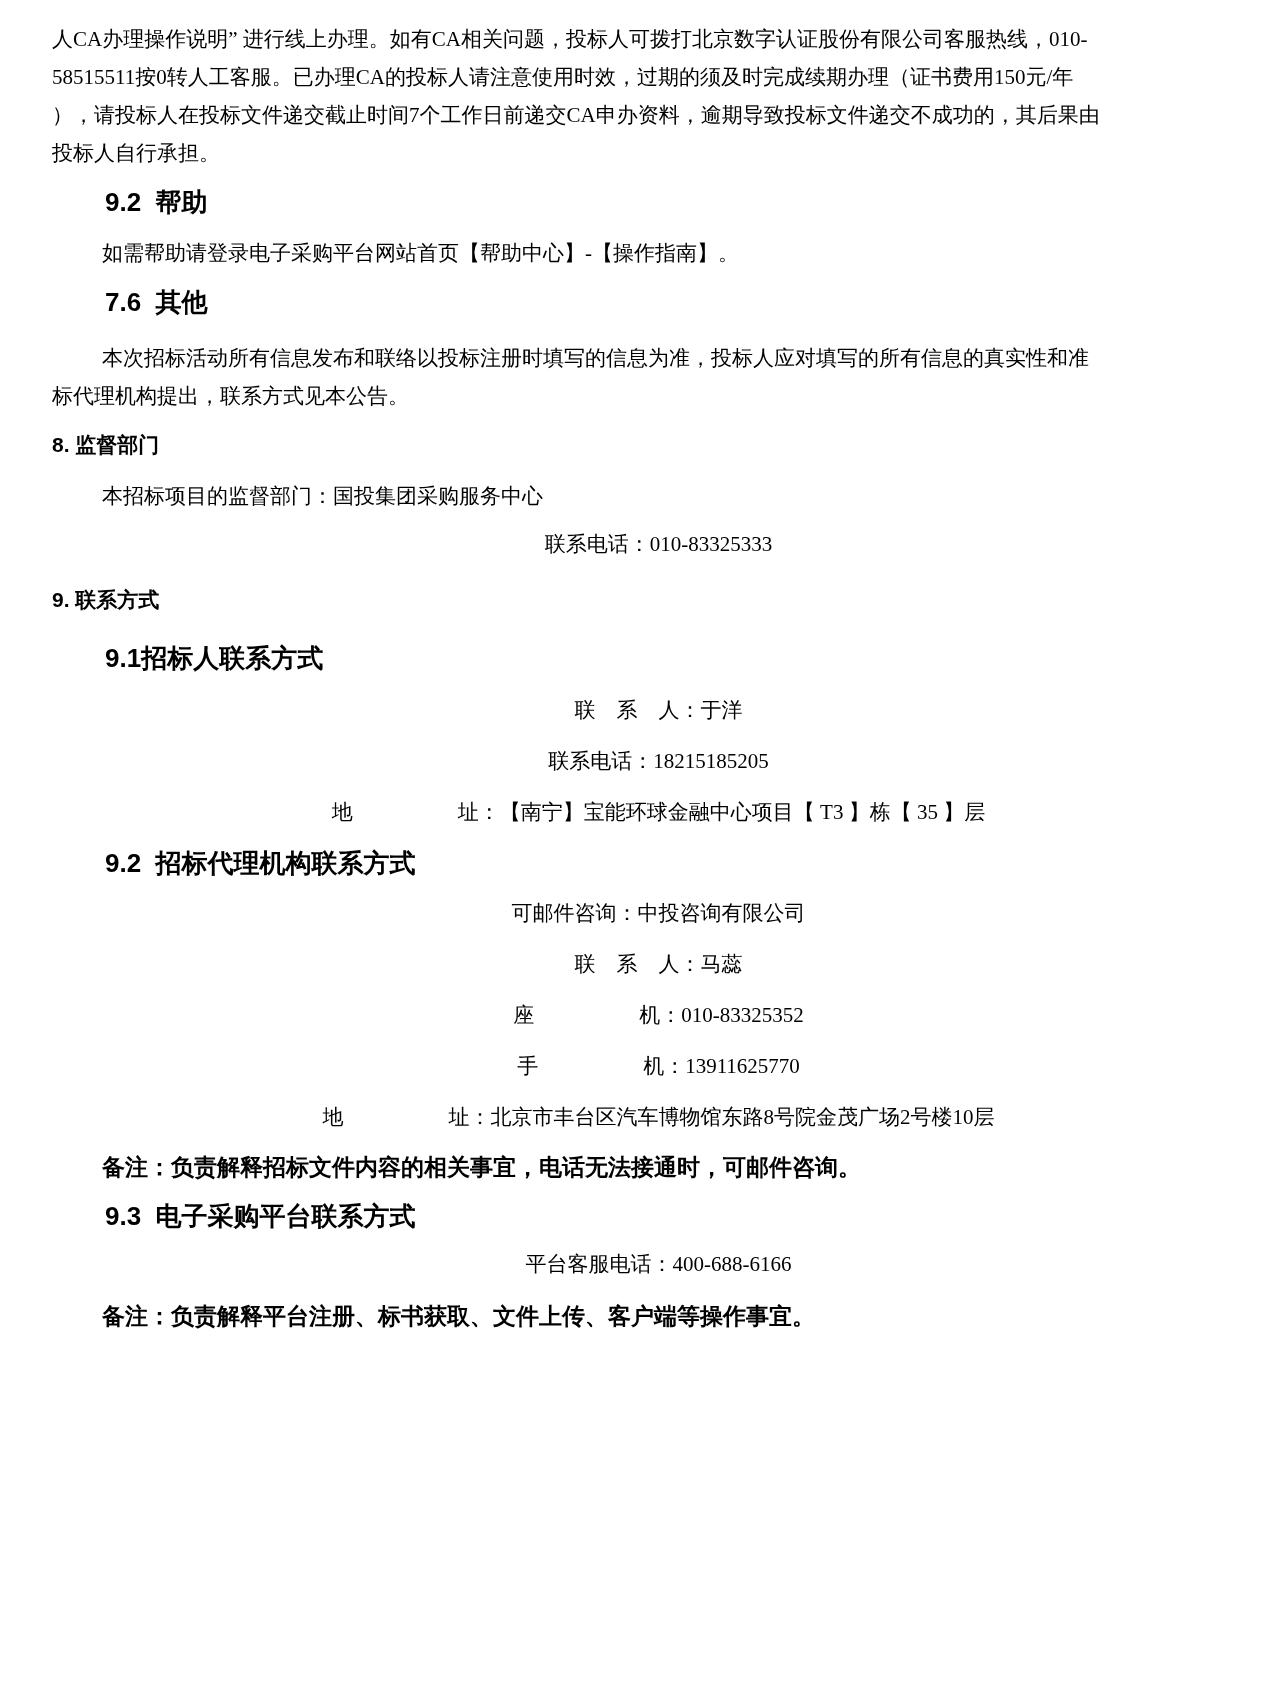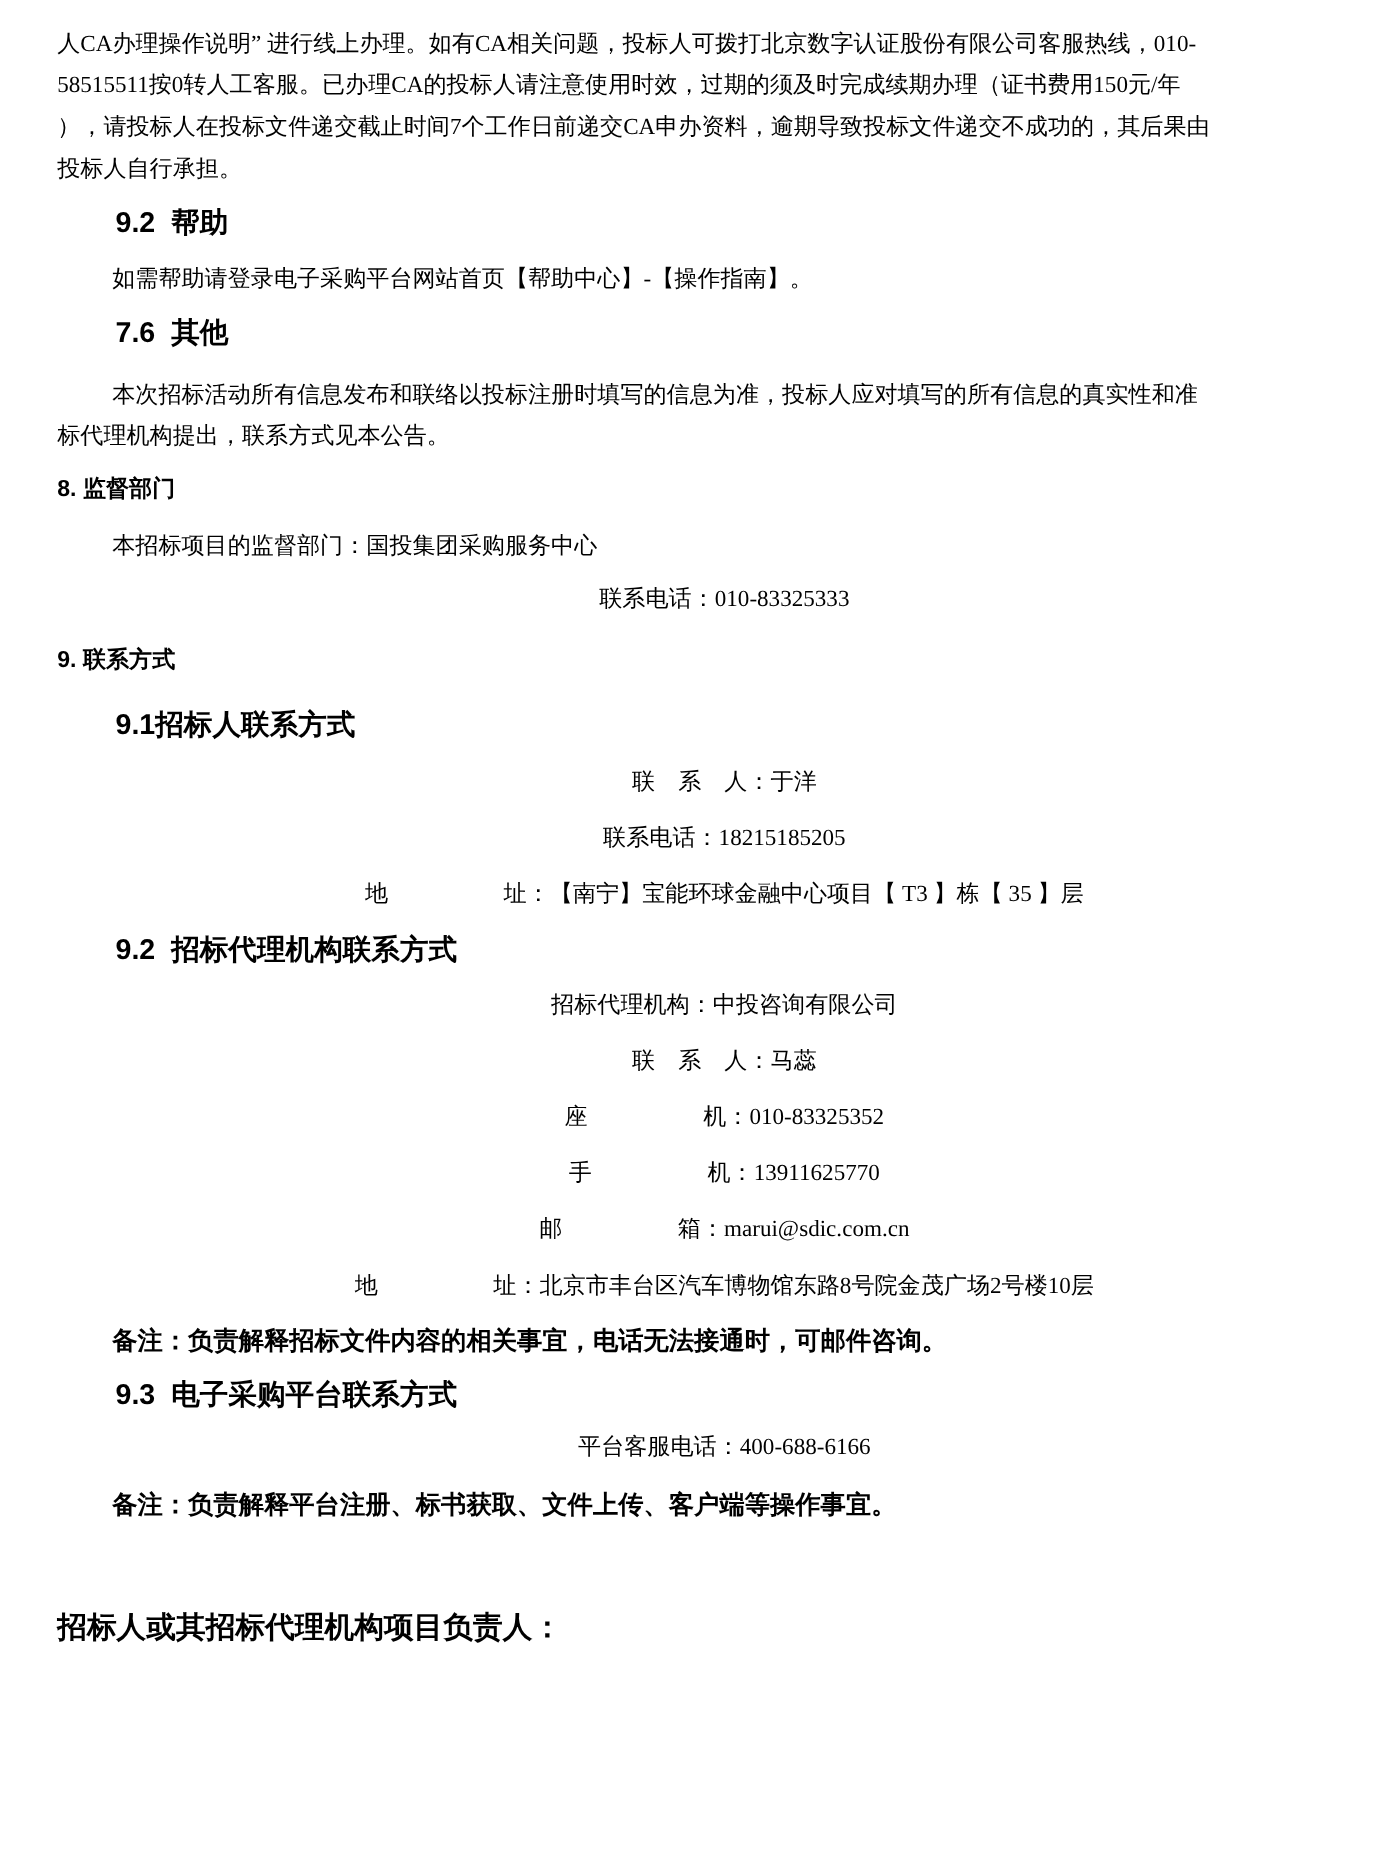--- a/index.html
+++ b/index.html
@@ -84,27 +84,25 @@
   <p class="contact" data-name="supervision-phone-row"><span data-name="contact-label">联系电话：</span><span data-name="contact-value">010-83325333</span></p>
 
   <h2 class="h-major" data-name="section-9-heading">9. 联系方式</h2>
 
   <h3 class="h-sub" data-name="section-9-1-heading">9.1招标人联系方式</h3>
   <p class="contact" data-name="tenderer-contact-row"><span data-name="contact-label">联　系　人：</span><span data-name="contact-value">于洋</span></p>
   <p class="contact" data-name="tenderer-phone-row"><span data-name="contact-label">联系电话：</span><span data-name="contact-value">18215185205</span></p>
   <p class="contact" data-name="tenderer-address-row"><span data-name="contact-label">地　　　　　址：</span><span data-name="contact-value">【南宁】宝能环球金融中心项目【 T3 】栋【 35 】层</span></p>
 
   <h3 class="h-sub" data-name="section-9-2-heading">9.2  招标代理机构联系方式</h3>
-  <p class="contact" data-name="agency-name-row"><span data-name="contact-label">招标代理机构：</span><span data-name="contact-value">中投咨询有限公司</span></p>
+  <p class="contact" data-name="agency-name-row"><span data-name="contact-label">可邮件咨询：</span><span data-name="contact-value">中投咨询有限公司</span></p>
   <p class="contact" data-name="agency-contact-row"><span data-name="contact-label">联　系　人：</span><span data-name="contact-value">马蕊</span></p>
   <p class="contact" data-name="agency-landline-row"><span data-name="contact-label">座　　　　　机：</span><span data-name="contact-value">010-83325352</span></p>
   <p class="contact" data-name="agency-mobile-row"><span data-name="contact-label">手　　　　　机：</span><span data-name="contact-value">13911625770</span></p>
-  <p class="contact" data-name="agency-email-row"><span data-name="contact-label">邮　　　　　箱：</span><span data-name="contact-value">marui@sdic.com.cn</span></p>
   <p class="contact" data-name="agency-address-row"><span data-name="contact-label">地　　　　　址：</span><span data-name="contact-value">北京市丰台区汽车博物馆东路8号院金茂广场2号楼10层</span></p>
   <p class="note" data-name="agency-note">备注：负责解释招标文件内容的相关事宜，电话无法接通时，可邮件咨询。</p>
 
   <h3 class="h-sub" data-name="section-9-3-heading">9.3  电子采购平台联系方式</h3>
   <p class="contact" data-name="platform-phone-row"><span data-name="contact-label">平台客服电话：</span><span data-name="contact-value">400-688-6166</span></p>
   <p class="note" data-name="platform-note">备注：负责解释平台注册、标书获取、文件上传、客户端等操作事宜。</p>
 
-  <p class="footer-line" data-name="footer-lead">招标人或其招标代理机构项目负责人：</p>
 
 </div>
 
 </body></html>

